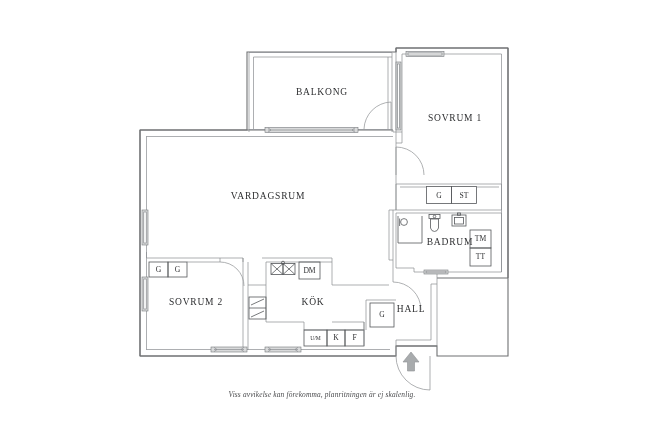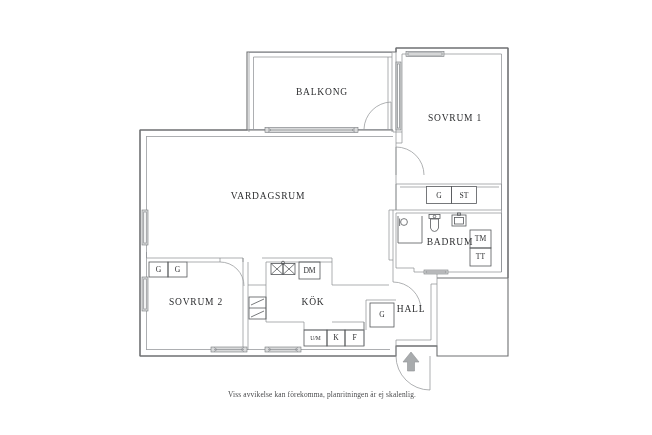--- a/index.html
+++ b/index.html
@@ -78,20 +78,21 @@
   .closet-label.small {
     font-size: 5.6px;
   }
   .footnote {
     position: absolute;
     left: 0;
     right: 0;
     top: 390px;
     text-align: center;
     font-family: "Liberation Serif", "DejaVu Serif", serif;
+    font-style: italic;
     font-size: 7.4px;
     color: #4a4b4d;
     letter-spacing: 0.15px;
   }
 </style>
 </head>
 <body>
 
 <div id="plan-root">
 

